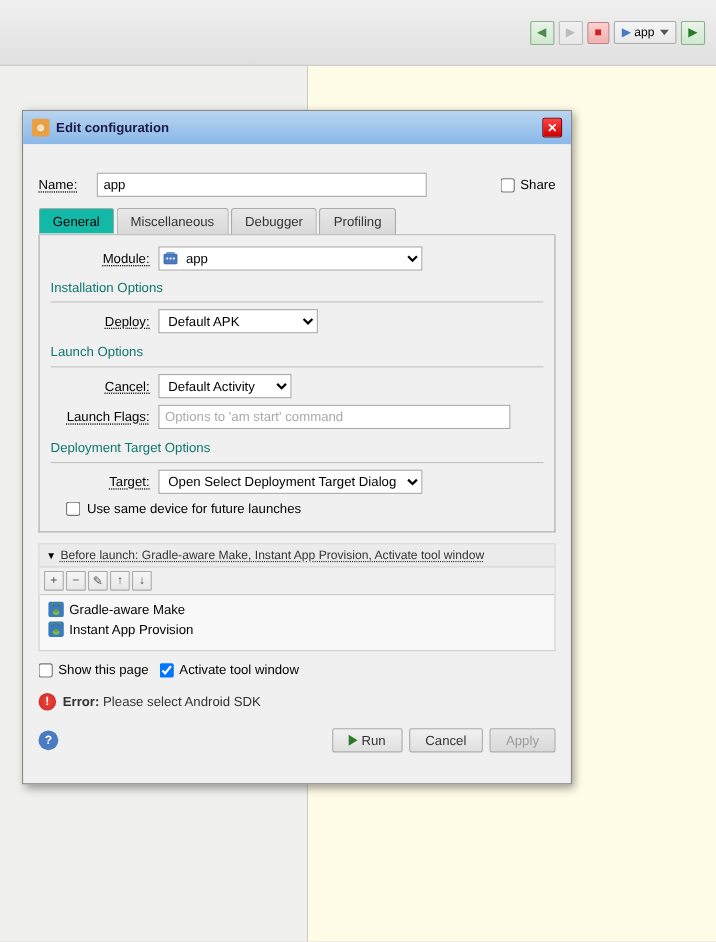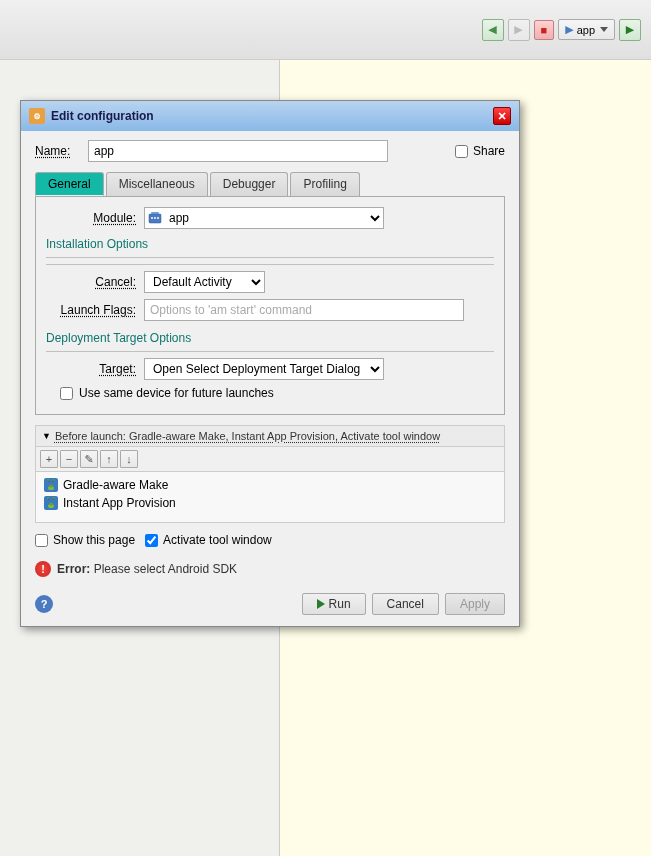--- a/index.html
+++ b/index.html
@@ -145,21 +145,21 @@
       display: flex;
       align-items: center;
       justify-content: center;
       cursor: pointer;
       color: white;
       font-size: 11px;
       font-weight: bold;
     }
 
     .dialog-body {
-      padding: 9px 14px;
+      padding: 26px 14px;
     }
 
     
     .name-row {
       display: flex;
       align-items: center;
       gap: 8px;
       margin-bottom: 10px;
     }
 
@@ -570,22 +570,31 @@
           </div>
           <select class="module-select">
             <option>app</option>
           </select>
         </div>
       </div>
 
       <div class="section-title">Installation Options</div>
       <div class="separator"></div>
 
-
-
+      <div class="form-row">
+        <span class="form-label">Deploy:</span>
+        <select class="form-select">
+          <option>Default APK</option>
+          <option>APK from app bundle</option>
+          <option>Nothing</option>
+        </select>
+      </div>
+
+
+      <div class="section-title" style="margin-top:10px;">Launch Options</div>
       <div class="separator"></div>
 
       <div class="form-row">
         <span class="form-label">Cancel:</span>
         <select class="form-select">
           <option>Default Activity</option>
           <option>Specified Activity</option>
           <option>Nothing</option>
           <option>URL</option>
         </select>

